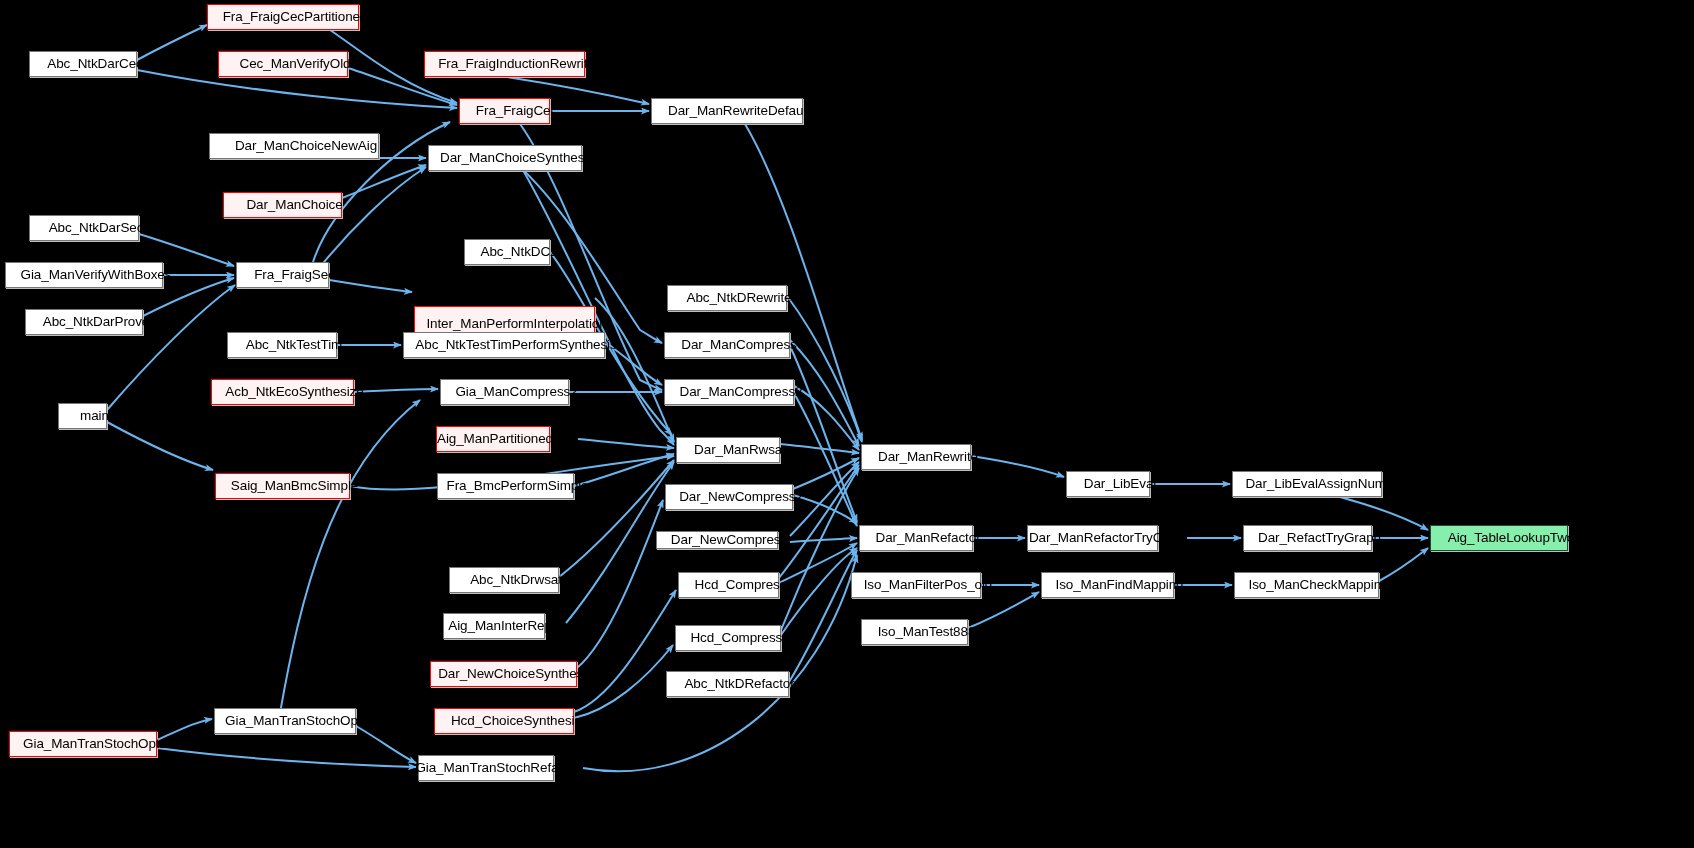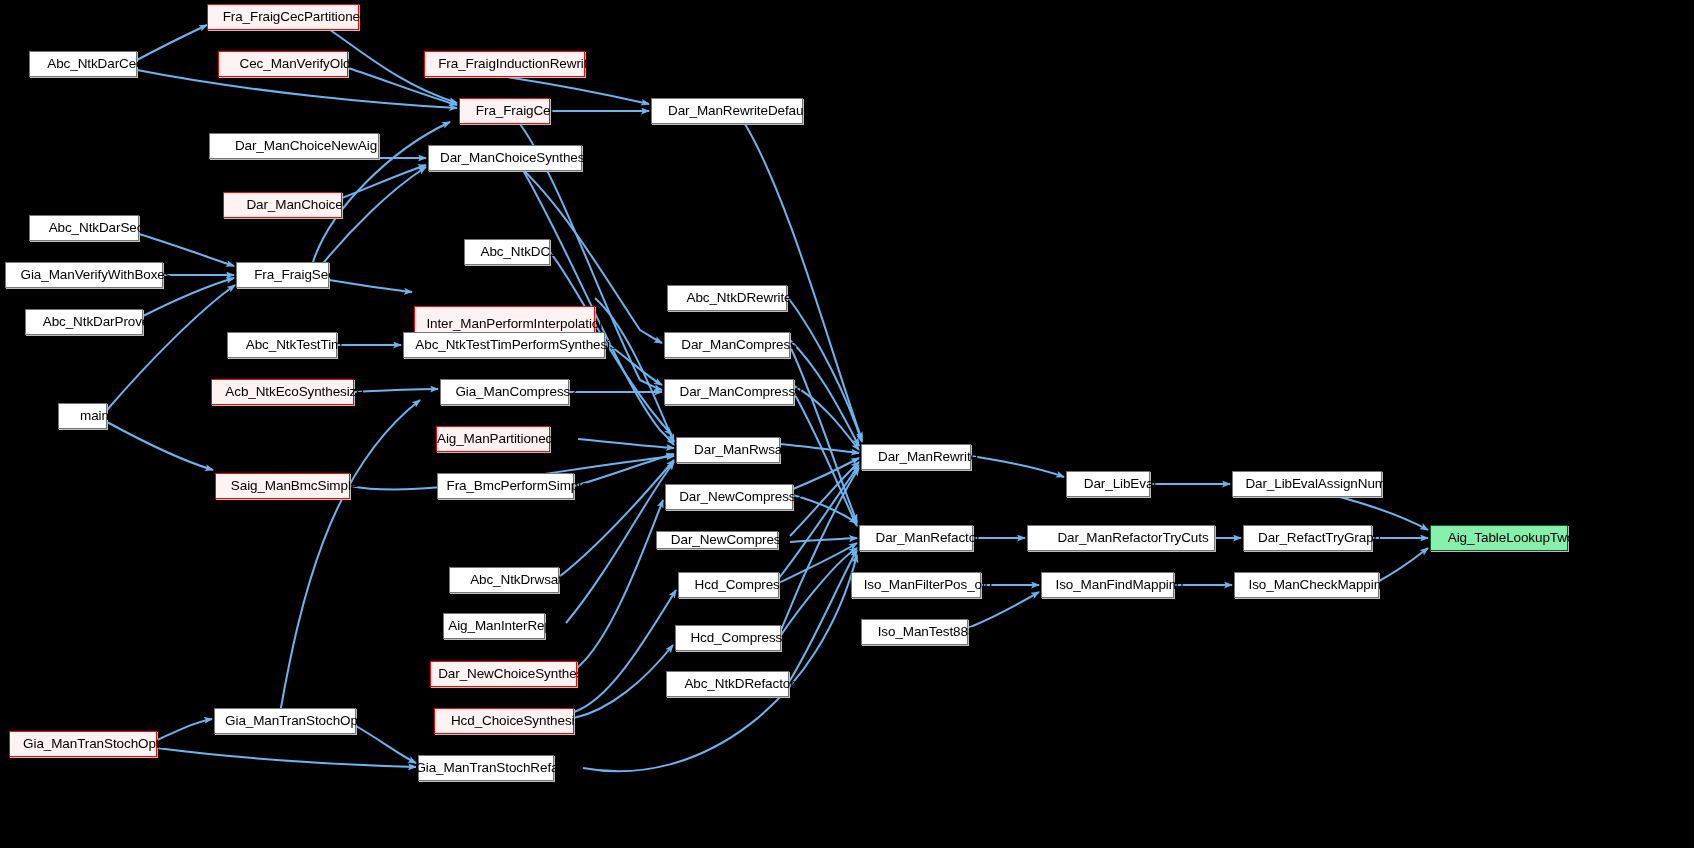--- a/index.html
+++ b/index.html
@@ -151,21 +151,21 @@
       <div class="node red" style="left: 436px; top: 426px; width: 114px; height: 26px;">Aig_ManPartitionedSat</div>
       <div class="node" style="left: 676px; top: 437px; width: 104px; height: 26px;">Dar_ManRwsat</div>
       <div class="node" style="left: 861px; top: 444px; width: 110px; height: 26px;">Dar_ManRewrite</div>
       <div class="node" style="left: 1066px; top: 471px; width: 84px; height: 26px;">Dar_LibEval</div>
       <div class="node" style="left: 1232px; top: 471px; width: 150px; height: 26px;">Dar_LibEvalAssignNums</div>
       <div class="node red" style="left: 215px; top: 473px; width: 135px; height: 26px;">Saig_ManBmcSimple</div>
       <div class="node" style="left: 437px; top: 473px; width: 137px; height: 26px;">Fra_BmcPerformSimple</div>
       <div class="node" style="left: 665px; top: 484px; width: 128px; height: 26px;">Dar_NewCompress2</div>
       <div class="node" style="left: 656px; top: 531px; width: 122px; height: 18px;">Dar_NewCompress</div>
       <div class="node" style="left: 859px; top: 525px; width: 114px; height: 26px;">Dar_ManRefactor</div>
-      <div class="node" style="left: 1027px; top: 525px; width: 188px; height: 26px;">Dar_ManRefactorTryCuts</div>
+      <div class="node" style="left: 1027px; top: 525px; width: 131px; height: 26px;">Dar_ManRefactorTryCuts</div>
       <div class="node" style="left: 1243px; top: 525px; width: 129px; height: 26px;">Dar_RefactTryGraph</div>
       <div class="node gray" style="left: 1430px; top: 525px; width: 138px; height: 26px;">Aig_TableLookupTwo</div>
       <div class="node" style="left: 449px; top: 567px; width: 110px; height: 26px;">Abc_NtkDrwsat</div>
       <div class="node" style="left: 678px; top: 572px; width: 101px; height: 26px;">Hcd_Compress</div>
       <div class="node" style="left: 851px; top: 572px; width: 130px; height: 26px;">Iso_ManFilterPos_old</div>
       <div class="node" style="left: 1041px; top: 572px; width: 133px; height: 26px;">Iso_ManFindMapping</div>
       <div class="node" style="left: 1234px; top: 572px; width: 145px; height: 26px;">Iso_ManCheckMapping</div>
       <div class="node" style="left: 443px; top: 613px; width: 102px; height: 26px;">Aig_ManInterRepar</div>
       <div class="node" style="left: 675px; top: 625px; width: 106px; height: 26px;">Hcd_Compress2</div>
       <div class="node" style="left: 861px; top: 619px; width: 107px; height: 26px;">Iso_ManTest888</div>

